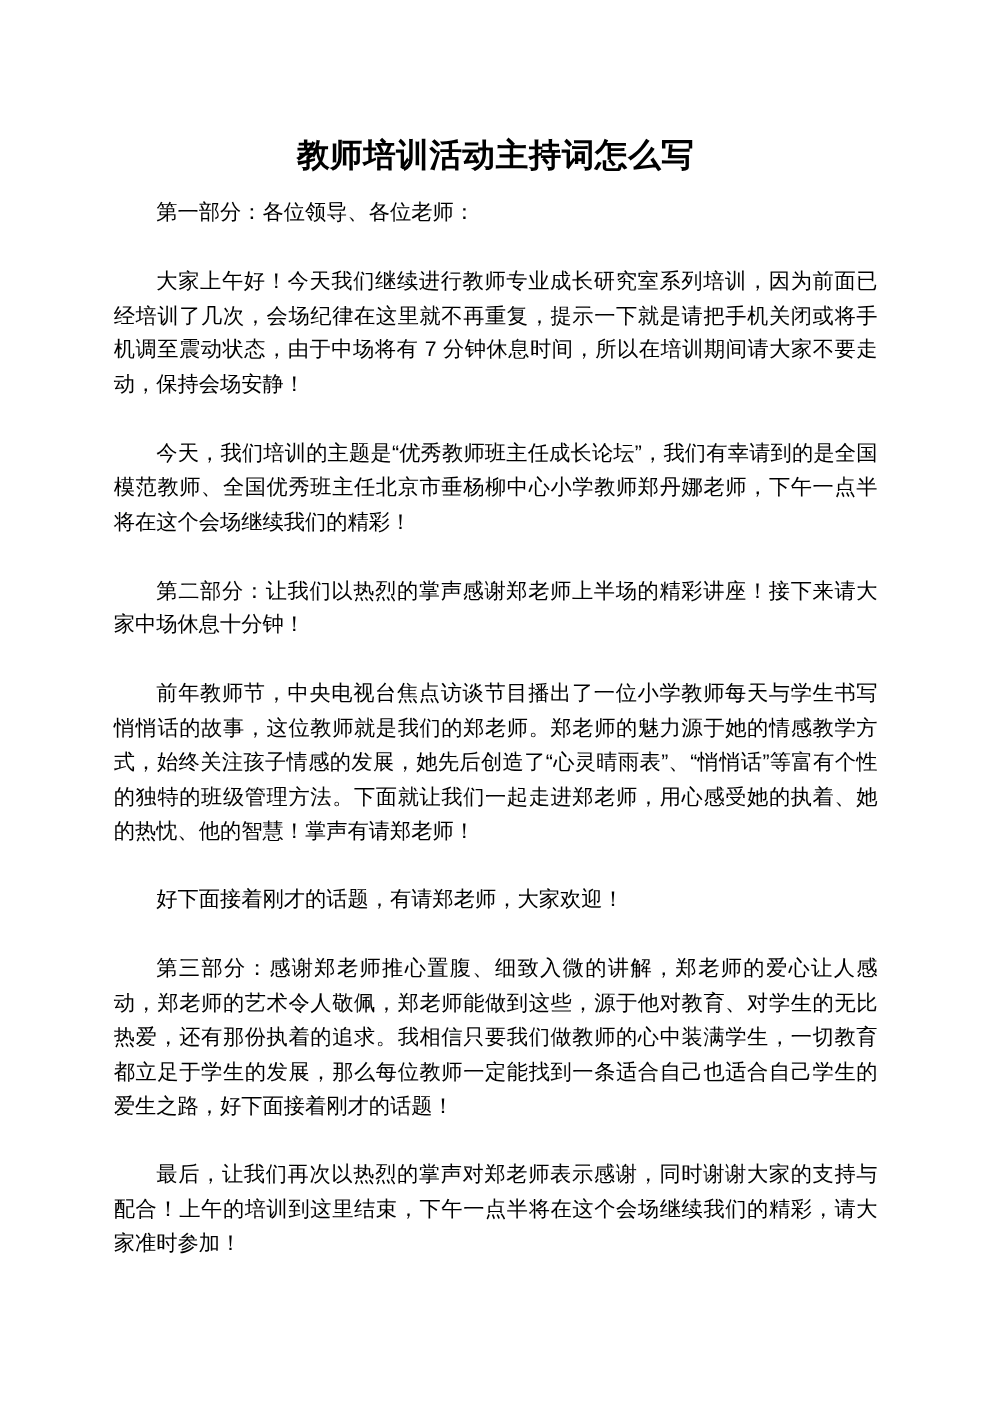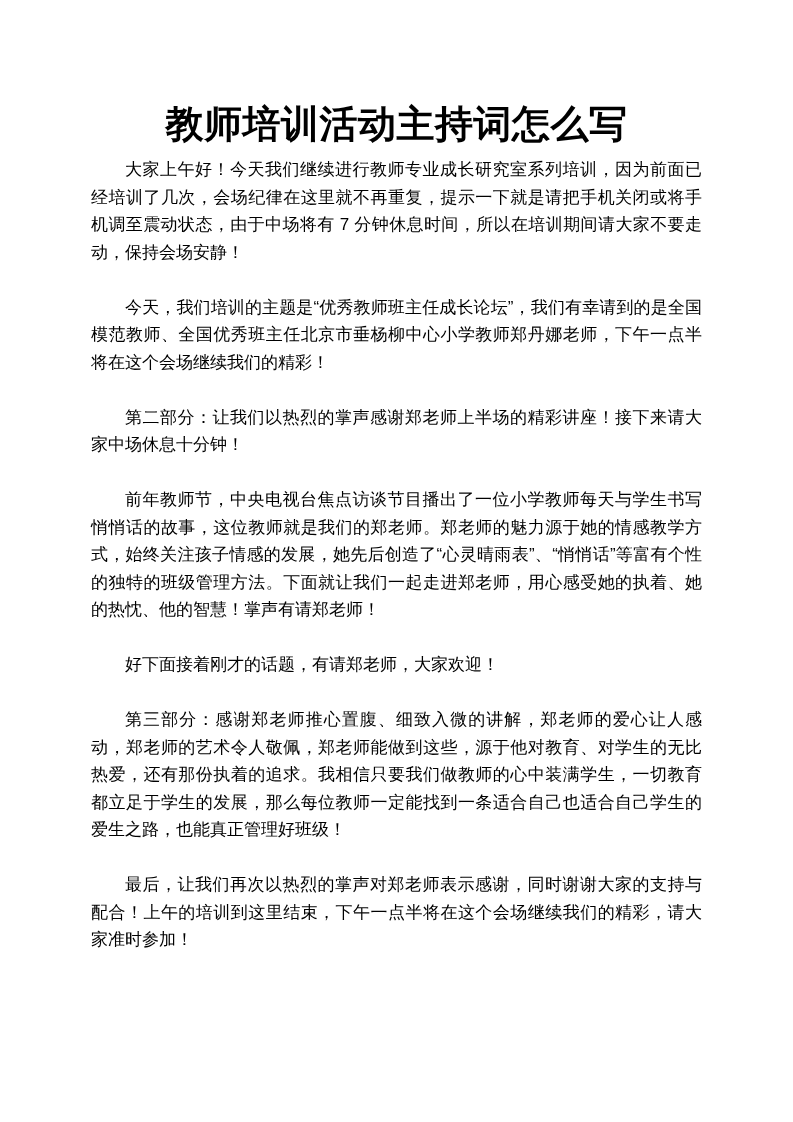--- a/index.html
+++ b/index.html
@@ -16,21 +16,21 @@
   }
   .page {
     box-sizing: border-box;
     width: 793px;
     height: 1122px;
     padding: 105px 91px 40px 91px;
     background: #ffffff;
   }
   .doc-title {
     margin: 0;
-    font-size: 38px;
+    font-size: 26px;
     line-height: 38px;
     font-weight: 700;
     text-align: center;
     letter-spacing: 0.5px;
   }
   .doc-body {
     margin-top: 13px;
   }
   .doc-body p {
     margin: 27.5px 0 0 0;
@@ -44,21 +44,22 @@
   .doc-body p:first-child {
     margin-top: 0;
   }
 </style>
 </head>
 <body style="background: rgb(255, 255, 255); color: rgb(0, 0, 0);">
 
 <div class="page">
   <h1 class="doc-title">教师培训活动主持词怎么写</h1>
   <div class="doc-body">
+    <p>第一部分：各位领导、各位老师：</p>
     <p>大家上午好！今天我们继续进行教师专业成长研究室系列培训，因为前面已经培训了几次，会场纪律在这里就不再重复，提示一下就是请把手机关闭或将手机调至震动状态，由于中场将有 7 分钟休息时间，所以在培训期间请大家不要走动，保持会场安静！</p>
     <p>今天，我们培训的主题是“优秀教师班主任成长论坛”，我们有幸请到的是全国模范教师、全国优秀班主任北京市垂杨柳中心小学教师郑丹娜老师，下午一点半将在这个会场继续我们的精彩！</p>
     <p>第二部分：让我们以热烈的掌声感谢郑老师上半场的精彩讲座！接下来请大家中场休息十分钟！</p>
     <p>前年教师节，中央电视台焦点访谈节目播出了一位小学教师每天与学生书写悄悄话的故事，这位教师就是我们的郑老师。郑老师的魅力源于她的情感教学方式，始终关注孩子情感的发展，她先后创造了“心灵晴雨表”、“悄悄话”等富有个性的独特的班级管理方法。下面就让我们一起走进郑老师，用心感受她的执着、她的热忱、他的智慧！掌声有请郑老师！</p>
     <p>好下面接着刚才的话题，有请郑老师，大家欢迎！</p>
-    <p>第三部分：感谢郑老师推心置腹、细致入微的讲解，郑老师的爱心让人感动，郑老师的艺术令人敬佩，郑老师能做到这些，源于他对教育、对学生的无比热爱，还有那份执着的追求。我相信只要我们做教师的心中装满学生，一切教育都立足于学生的发展，那么每位教师一定能找到一条适合自己也适合自己学生的爱生之路，也能真正管理好班级！</p>
+    <p>第三部分：感谢郑老师推心置腹、细致入微的讲解，郑老师的爱心让人感动，郑老师的艺术令人敬佩，郑老师能做到这些，源于他对教育、对学生的无比热爱，还有那份执着的追求。我相信只要我们做教师的心中装满学生，一切教育都立足于学生的发展，那么每位教师一定能找到一条适合自己也适合自己学生的爱生之路，好下面接着刚才的话题！</p>
     <p>最后，让我们再次以热烈的掌声对郑老师表示感谢，同时谢谢大家的支持与配合！上午的培训到这里结束，下午一点半将在这个会场继续我们的精彩，请大家准时参加！</p>
   </div>
 </div>
 
 </body></html>

